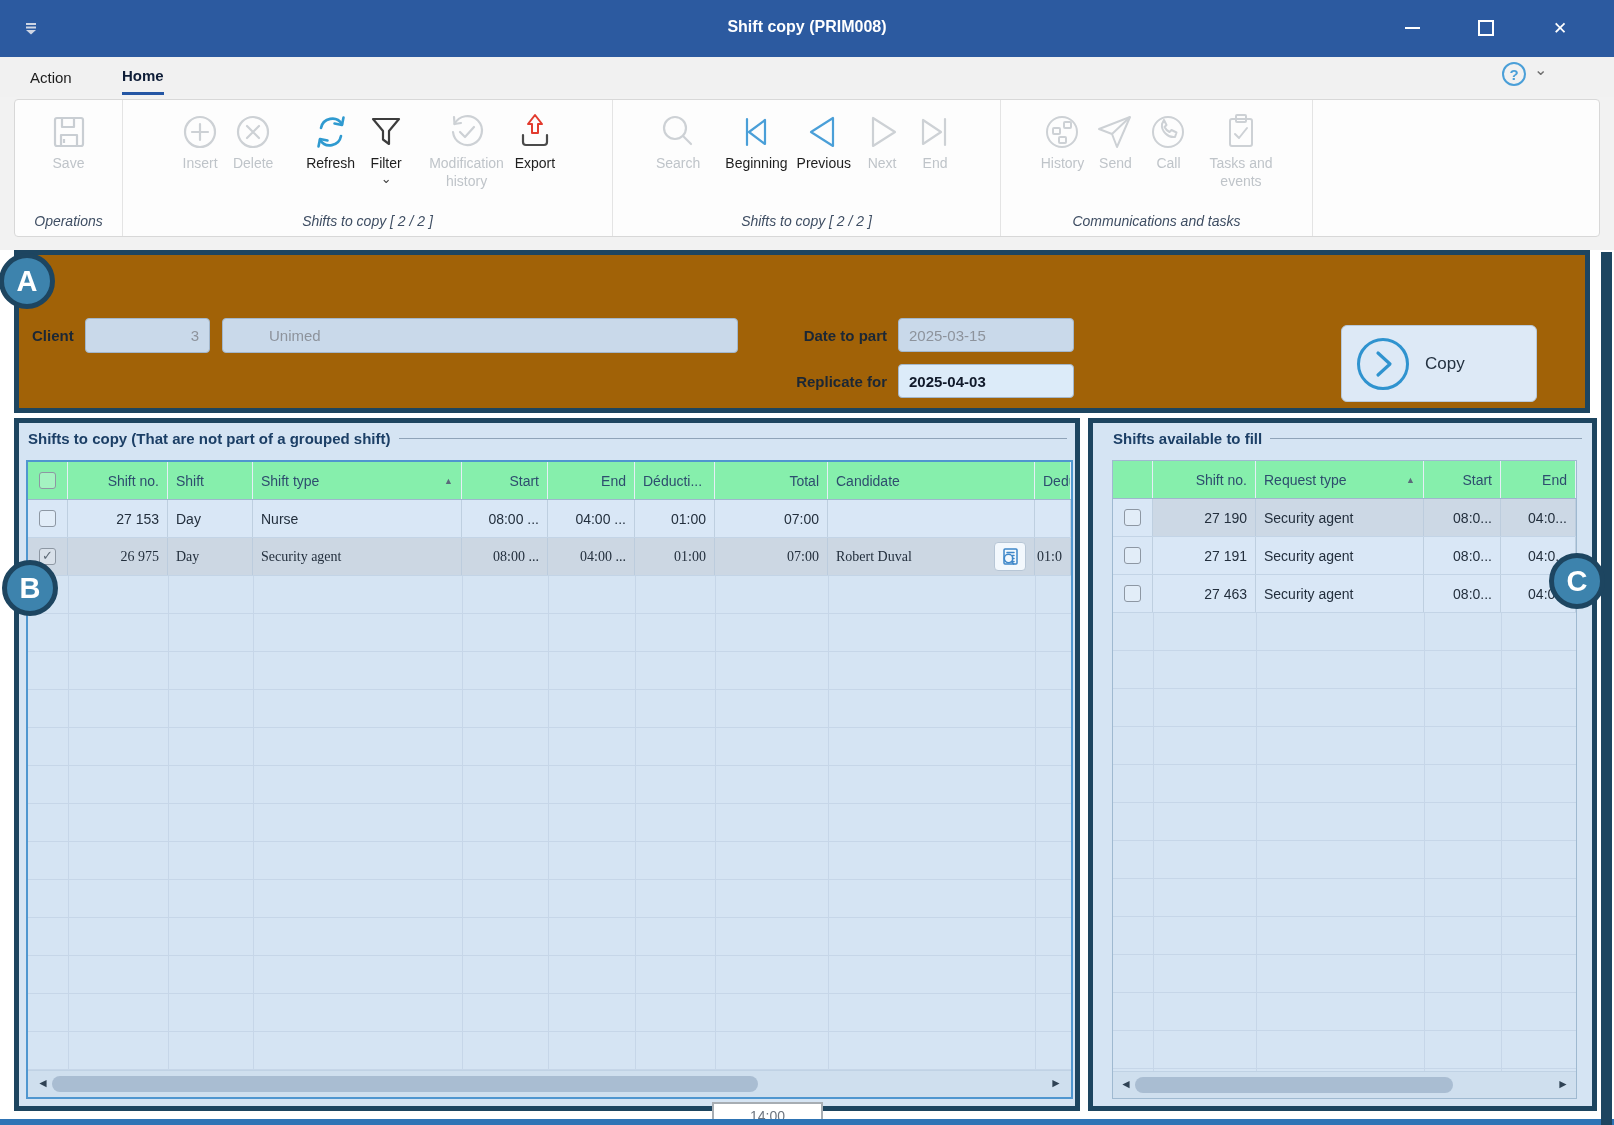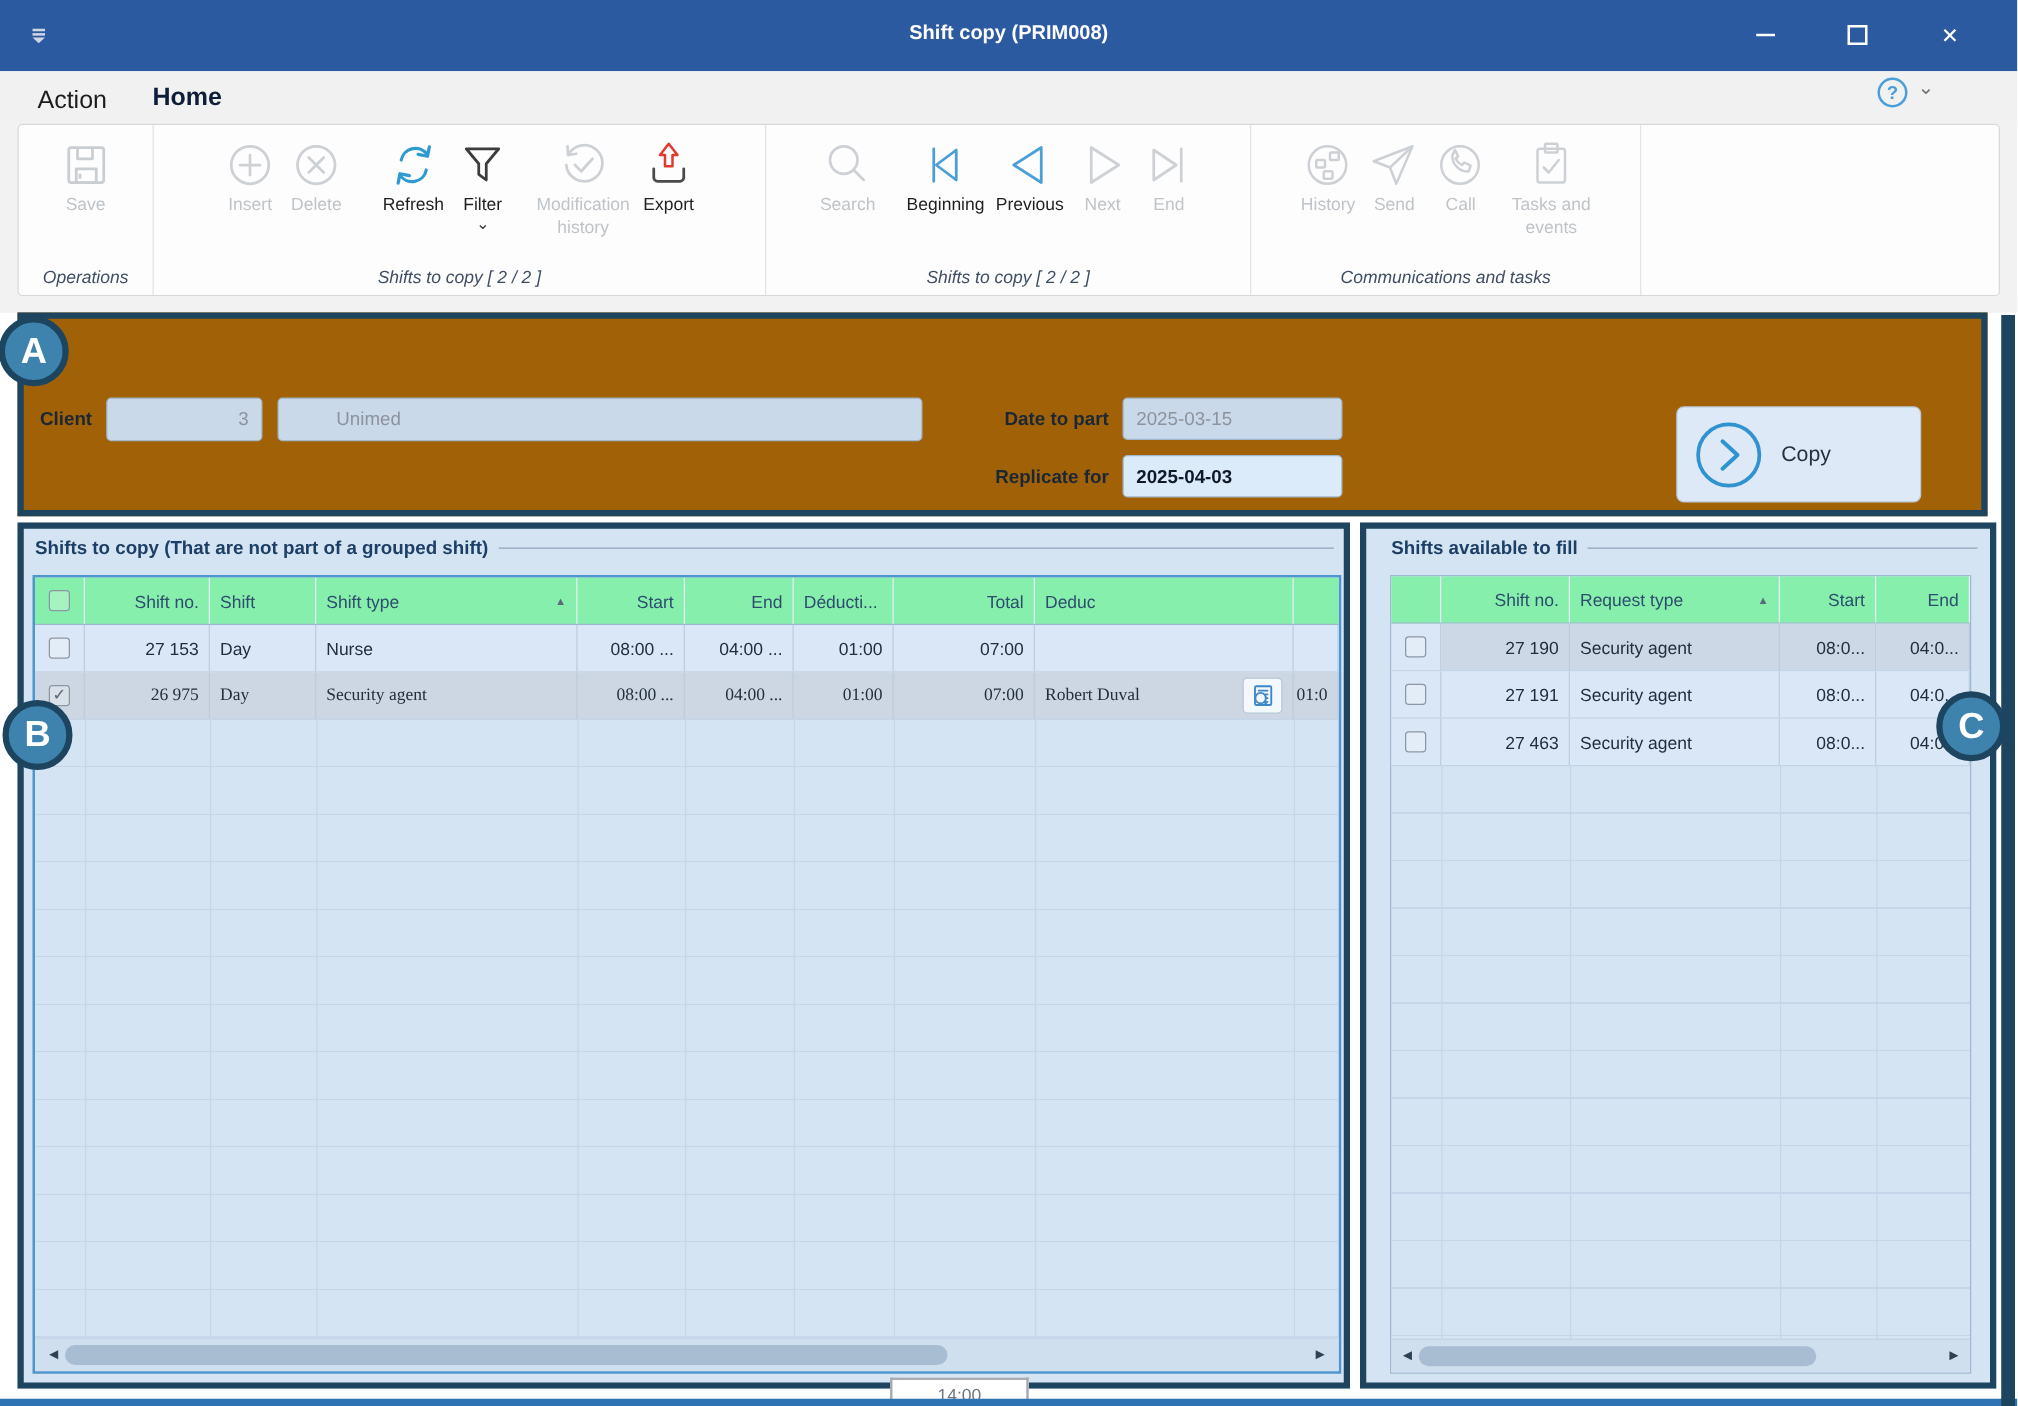--- a/index.html
+++ b/index.html
@@ -13,21 +13,21 @@
   .tb-title{position:absolute;left:0;right:0;top:18px;text-align:center;color:#fff;
     font-weight:bold;font-size:16px;}
   .tbbtn{position:absolute;top:13px;width:32px;height:30px;display:flex;
     align-items:center;justify-content:center;color:#fff;}
   .min-bar{width:15px;height:2px;background:#fff;}
   .max-box{width:12px;height:12px;border:2px solid #fff;}
   .close-x{font-size:17px;line-height:1;}
 
   
   .menubar{position:absolute;left:0;top:57px;right:0;height:42px;background:#f1f1f1;}
-  .mitem{position:absolute;top:12px;font-size:20px;color:#1c1c1c;cursor:default;}
+  .mitem{position:absolute;top:12px;font-size:15px;color:#1c1c1c;cursor:default;}
   .mitem.home{top:10px;font-weight:bold;color:#0f1e38;padding-bottom:8px;
     border-bottom:3px solid #2456a4;}
   .help-circle{position:absolute;left:1502px;top:62px;width:24px;height:24px;
     border:2px solid #4a9fd8;border-radius:50%;color:#4a9fd8;font-weight:bold;
     font-size:15px;display:flex;align-items:center;justify-content:center;box-sizing:border-box;}
   .ribbon-chev{position:absolute;left:1534px;top:60px;font-size:16px;color:#707070;}
 
   
   .ribbon-band{position:absolute;left:0;right:0;top:97px;height:153px;background:#f2f2f2;}
   .ribbon{position:absolute;left:14px;top:99px;width:1586px;height:138px;background:#fdfdfd;
@@ -364,20 +364,21 @@
         <div class="cell ar">Shift no.</div>
         <div class="cell">Shift</div>
         <div class="cell">
             <span>Shift type</span>
             <span class="sort">▲</span>
           </div>
         <div class="cell ar">Start</div>
         <div class="cell ar">End</div>
         <div class="cell">Déducti...</div>
         <div class="cell ar">Total</div>
+        <div class="cell">Candidate</div>
         <div class="cell">Deduc</div>
       </div>
       <div class="trow data r-light">
         <div class="cell cc">
             <span class="cb"></span>
           </div>
         <div class="cell ar">27 153</div>
         <div class="cell">Day</div>
         <div class="cell">Nurse</div>
         <div class="cell ar">08:00 ...</div>

